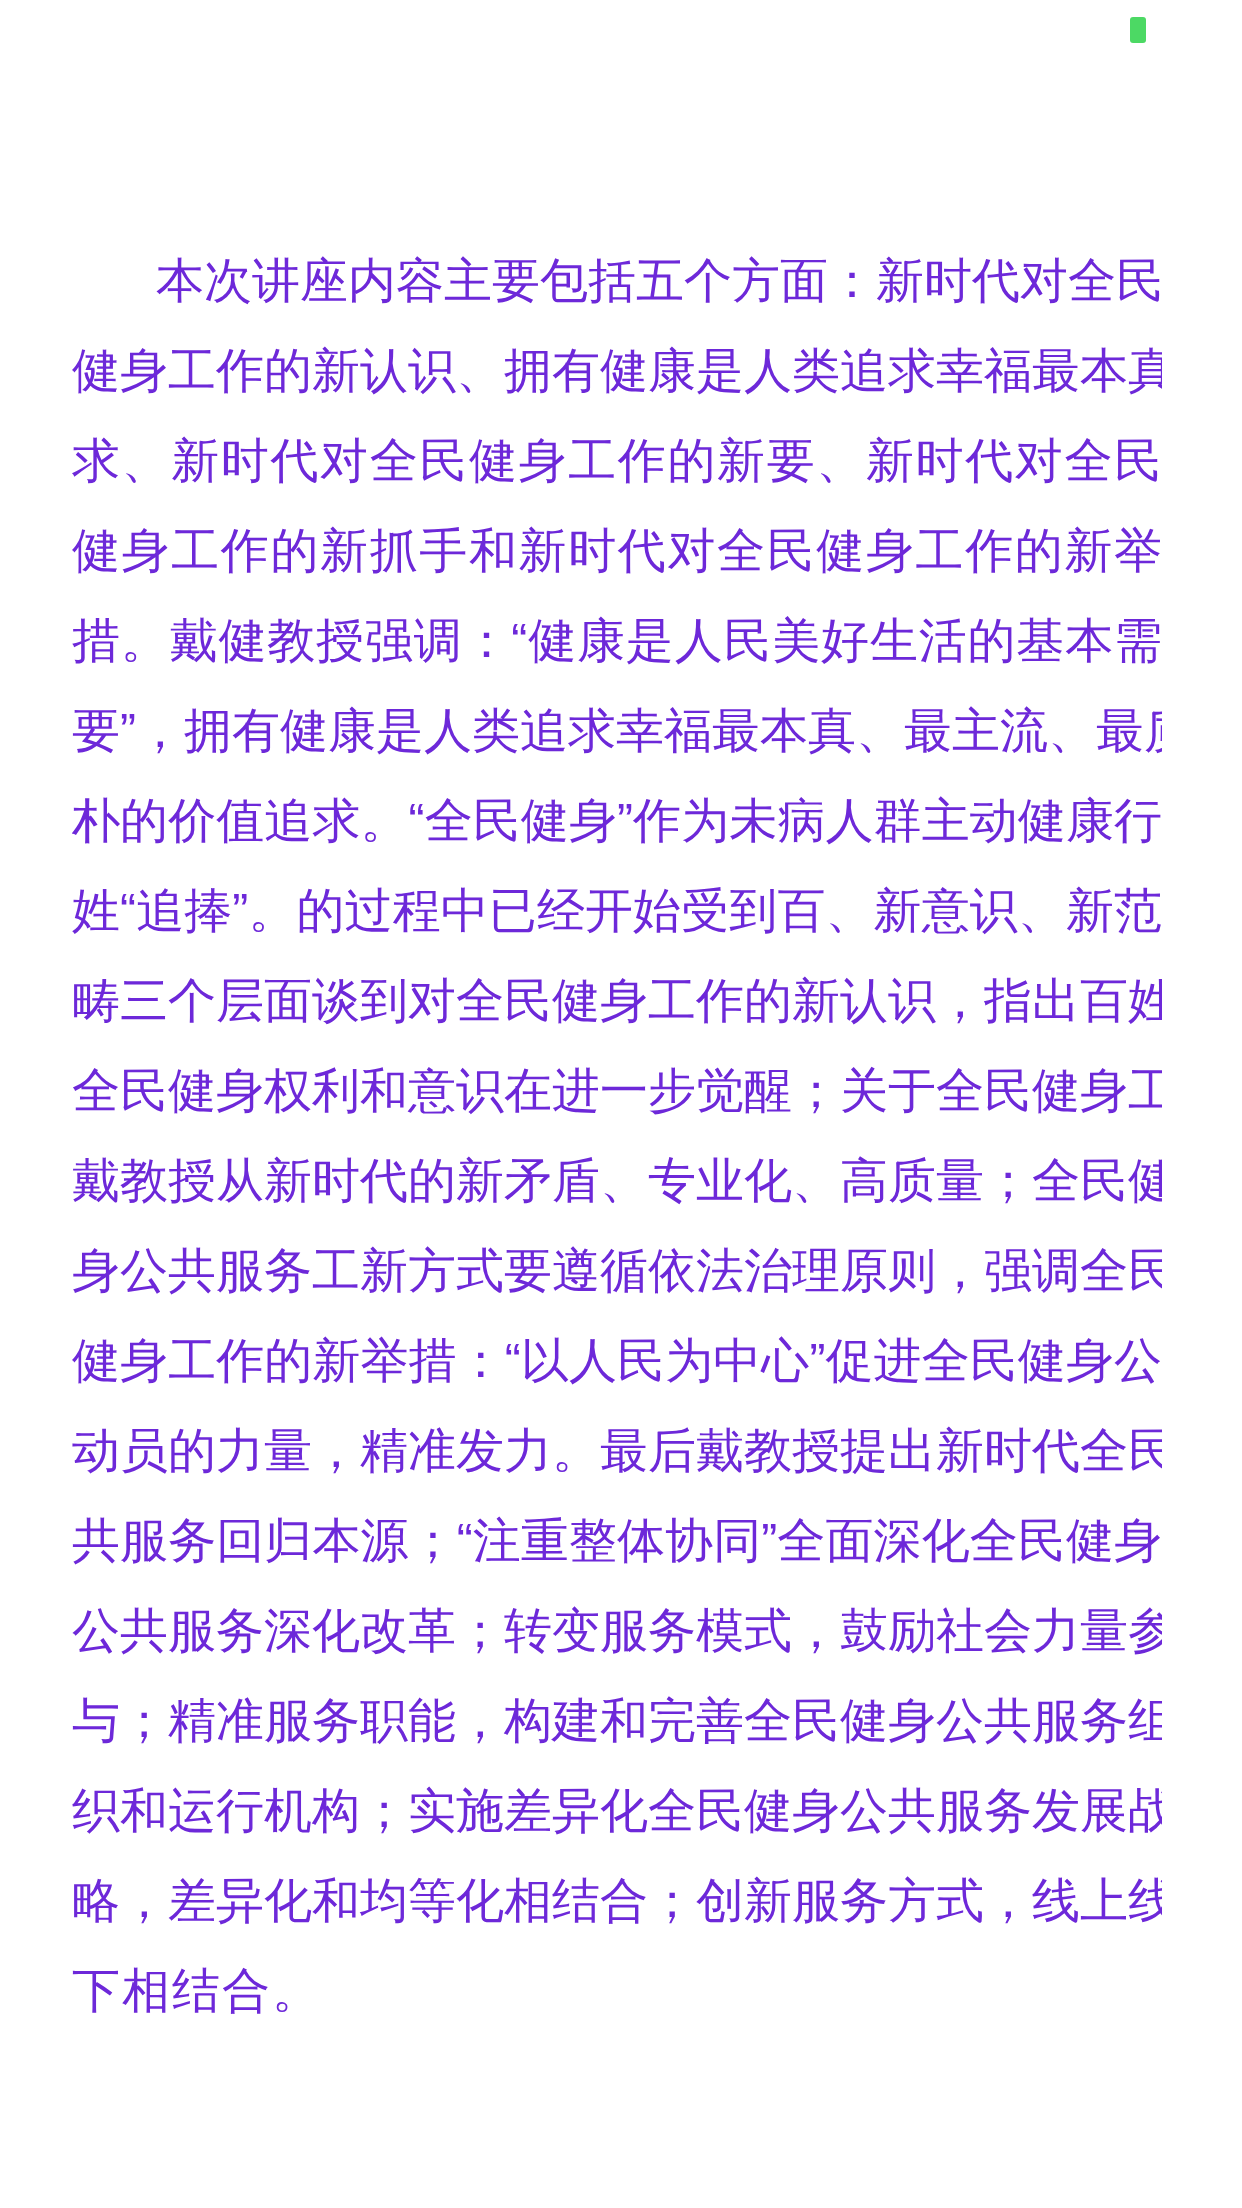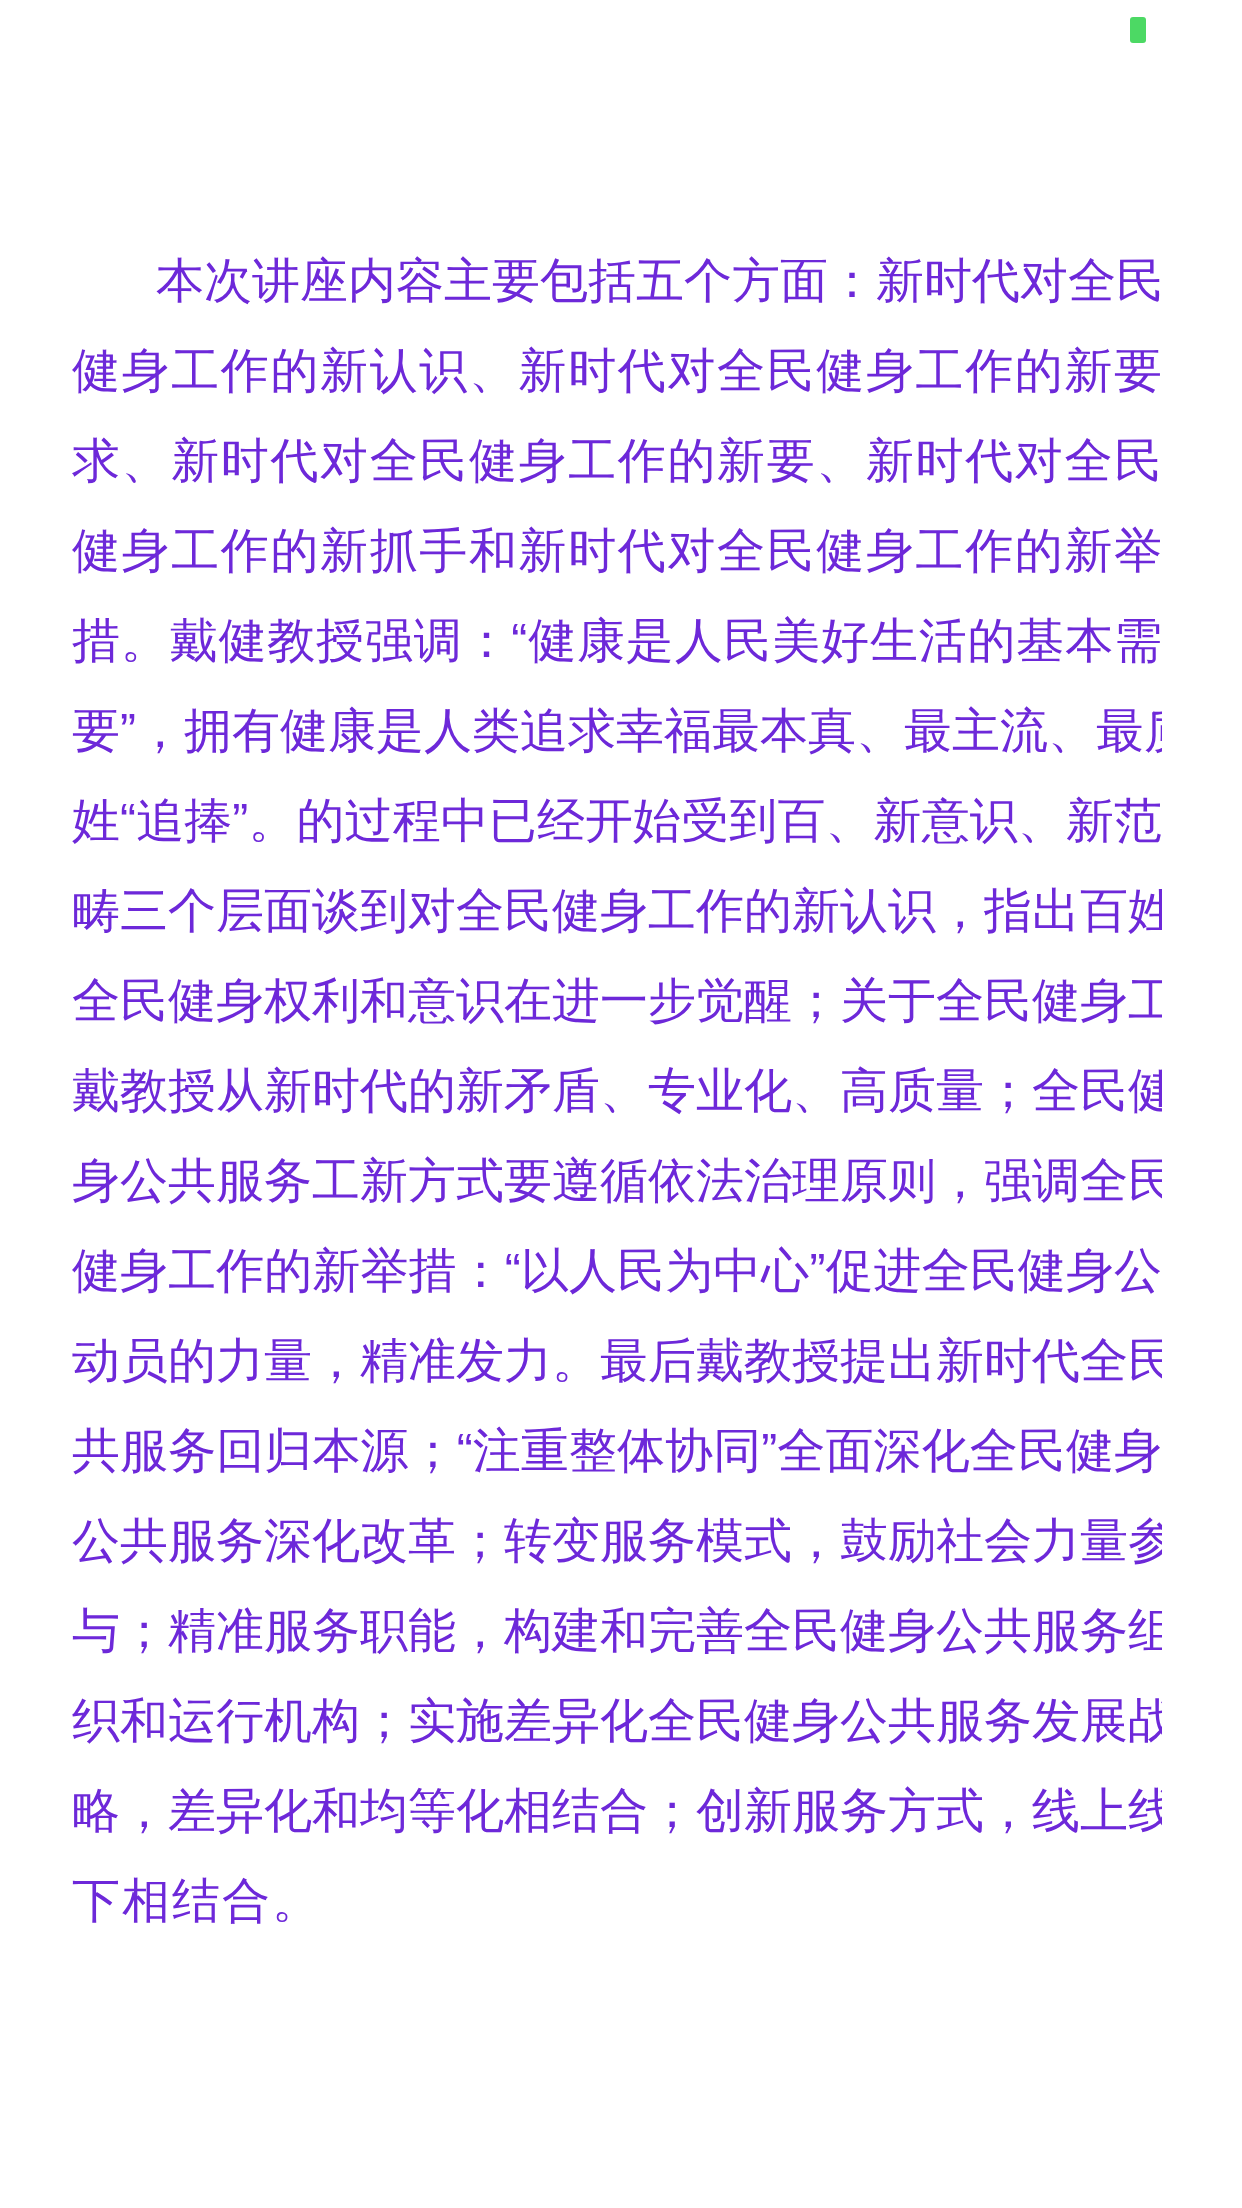--- a/index.html
+++ b/index.html
@@ -57,25 +57,26 @@
 </style>
 </head>
 <body>
 
 <div class="screen">
 
   <div class="battery" data-bind-style="background:indicator.color" style="background: rgb(76, 217, 100);"></div>
 
   <div class="article" data-bind-style="color:page.text_color" style="color: #6d28d9;">
     <div class="line" data-bind="article.lines.0">本次讲座内容主要包括五个方面：新时代对全民</div>
-    <div class="line" data-bind="article.lines.1">健身工作的新认识、新时代对全民健身工作的新要</div>
+    <div class="line" data-bind="article.lines.1">健身工作的新认识、拥有健康是人类追求幸福最本真</div>
     <div class="line" data-bind="article.lines.2">求、新时代对全民健身工作的新要、新时代对全民</div>
     <div class="line" data-bind="article.lines.3">健身工作的新抓手和新时代对全民健身工作的新举</div>
     <div class="line" data-bind="article.lines.4">措。戴健教授强调：“健康是人民美好生活的基本需</div>
     <div class="line" data-bind="article.lines.5">要”，拥有健康是人类追求幸福最本真、最主流、最质</div>
+    <div class="line" data-bind="article.lines.6">朴的价值追求。“全民健身”作为未病人群主动健康行</div>
     <div class="line" data-bind="article.lines.8">姓“追捧”。的过程中已经开始受到百、新意识、新范</div>
     <div class="line" data-bind="article.lines.9">畴三个层面谈到对全民健身工作的新认识，指出百姓</div>
     <div class="line" data-bind="article.lines.10">全民健身权利和意识在进一步觉醒；关于全民健身工</div>
     <div class="line" data-bind="article.lines.11">戴教授从新时代的新矛盾、专业化、高质量；全民健</div>
     <div class="line" data-bind="article.lines.12">身公共服务工新方式要遵循依法治理原则，强调全民</div>
     <div class="line" data-bind="article.lines.14">健身工作的新举措：“以人民为中心”促进全民健身公</div>
     <div class="line" data-bind="article.lines.13">动员的力量，精准发力。最后戴教授提出新时代全民</div>
     <div class="line" data-bind="article.lines.15">共服务回归本源；“注重整体协同”全面深化全民健身</div>
     <div class="line" data-bind="article.lines.16">公共服务深化改革；转变服务模式，鼓励社会力量参</div>
     <div class="line" data-bind="article.lines.17">与；精准服务职能，构建和完善全民健身公共服务组</div>

